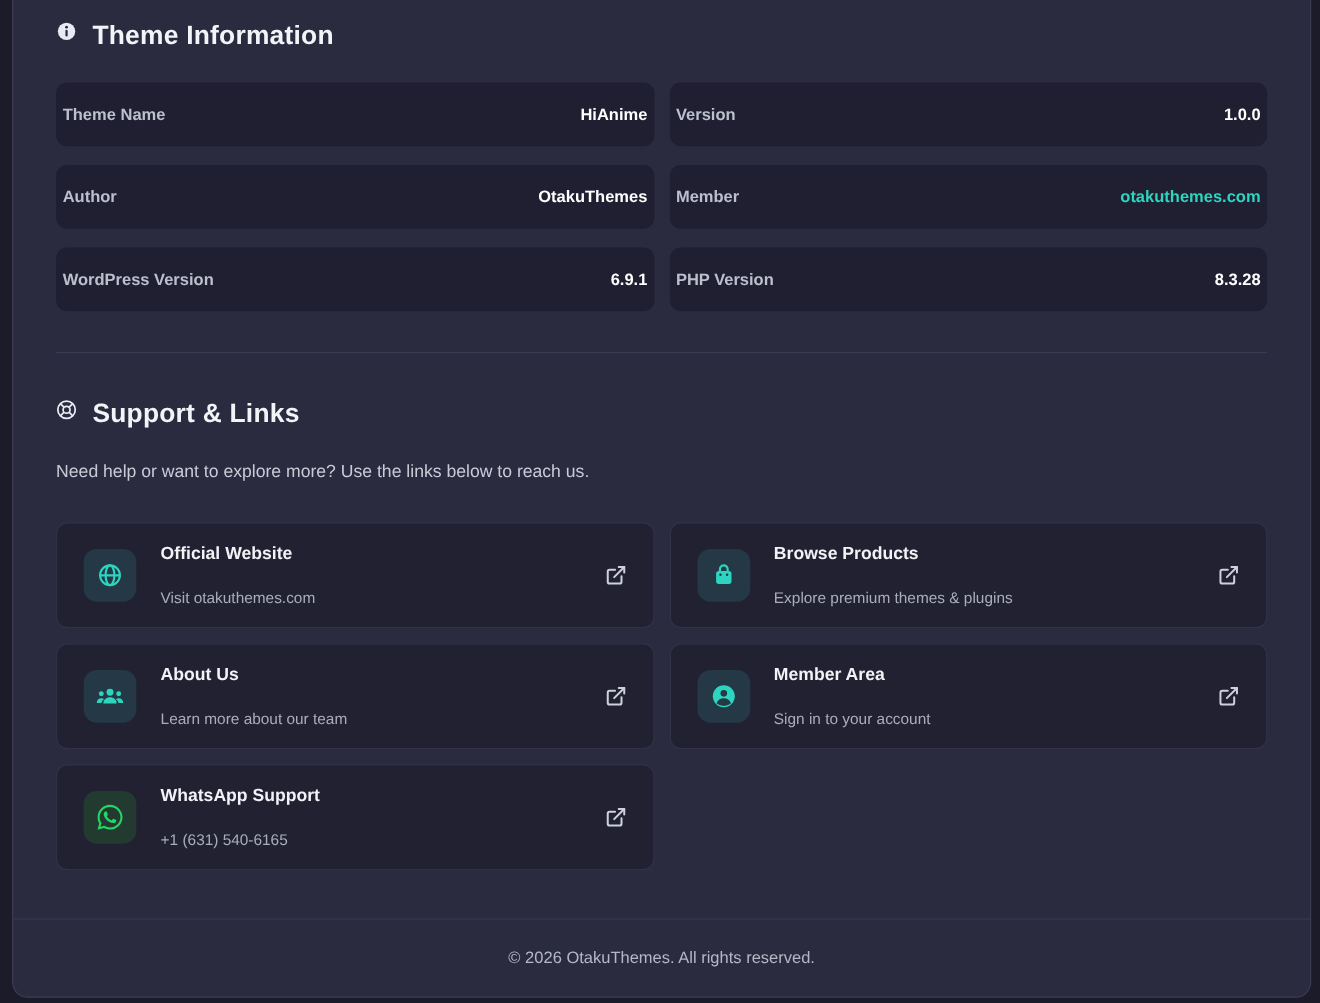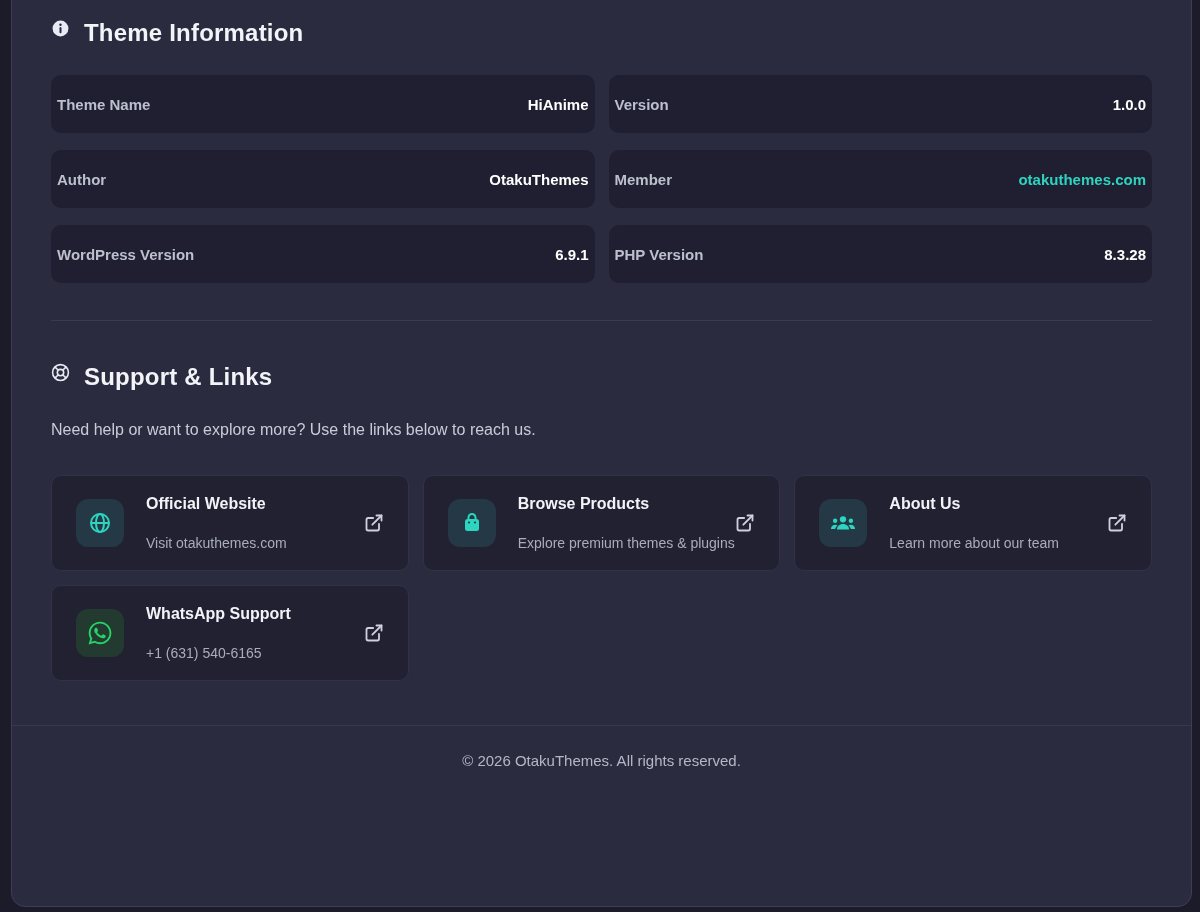--- a/index.html
+++ b/index.html
@@ -45,21 +45,21 @@
     border:none; border-top:1px solid #3a3a52;
     margin-top:37px;
   }
   .section-2-title { margin-top:42px; }
   .support-desc {
     margin-top:26px;
     color:#c9ccd6; font-size:16px;
   }
   .links-grid {
     margin-top:36px;
-    display:grid; grid-template-columns:1fr 1fr 1fr;
+    display:grid; grid-template-columns:1fr 1fr;
     column-gap:14px; row-gap:14px;
   }
   .link-card {
     height:96px;
     background:#212132;
     border:1px solid #31314a;
     border-radius:10px;
     display:flex; align-items:center;
     padding:0 24px;
     cursor:pointer;
@@ -206,20 +206,40 @@
       </span>
       <span class="ext">
         <svg width="20" height="20" viewBox="0 0 24 24" fill="none" stroke="#ced1dc" stroke-width="2.2" stroke-linecap="round" stroke-linejoin="round">
           <path d="M18 13v6a2 2 0 0 1-2 2H5a2 2 0 0 1-2-2V8a2 2 0 0 1 2-2h6"></path>
           <path d="M15 3h6v6"></path>
           <path d="M10 14L21 3"></path>
         </svg>
       </span>
     </div>
 
+    <div class="link-card">
+      <span class="icon-tile teal">
+        <svg width="24" height="24" viewBox="0 0 24 24">
+          <circle cx="12" cy="12" r="10" fill="#2dd4bf"></circle>
+          <circle cx="12" cy="9.3" r="3" fill="#243845"></circle>
+          <path d="M5.4 18.4c1-3 3.6-4.6 6.6-4.6s5.6 1.6 6.6 4.6a10 10 0 0 1-13.2 0z" fill="#243845"></path>
+        </svg>
+      </span>
+      <span class="link-text">
+        <div class="link-title">Member Area</div>
+        <div class="link-sub">Sign in to your account</div>
+      </span>
+      <span class="ext">
+        <svg width="20" height="20" viewBox="0 0 24 24" fill="none" stroke="#ced1dc" stroke-width="2.2" stroke-linecap="round" stroke-linejoin="round">
+          <path d="M18 13v6a2 2 0 0 1-2 2H5a2 2 0 0 1-2-2V8a2 2 0 0 1 2-2h6"></path>
+          <path d="M15 3h6v6"></path>
+          <path d="M10 14L21 3"></path>
+        </svg>
+      </span>
+    </div>
 
     <div class="link-card">
       <span class="icon-tile green">
         <svg width="26" height="26" viewBox="0 0 448 512">
           <path fill="#25d366" d="M380.9 97.1C339 55.1 283.2 32 223.9 32c-122.4 0-222 99.6-222 222 0 39.1 10.2 77.3 29.6 111L0 480l117.7-30.9c32.4 17.7 68.9 27 106.1 27h.1c122.3 0 224.1-99.6 224.1-222 0-59.3-25.2-115-67.1-157zm-157 341.6c-33.2 0-65.7-8.9-94-25.7l-6.7-4-69.8 18.3L72 359.2l-4.4-7c-18.5-29.4-28.2-63.3-28.2-98.2 0-101.7 82.8-184.5 184.6-184.5 49.3 0 95.6 19.2 130.4 54.1 34.8 34.9 56.2 81.2 56.1 130.5 0 101.8-84.9 184.6-186.6 184.6zm101.2-138.2c-5.5-2.8-32.8-16.2-37.9-18-5.1-1.9-8.8-2.8-12.5 2.8-3.7 5.6-14.3 18-17.6 21.8-3.2 3.7-6.5 4.2-12 1.4-32.6-16.3-54-29.1-75.5-66-5.7-9.8 5.7-9.1 16.3-30.3 1.8-3.7.9-6.9-.5-9.7-1.4-2.8-12.5-30.1-17.1-41.2-4.5-10.8-9.1-9.3-12.5-9.5-3.2-.2-6.9-.2-10.6-.2-3.7 0-9.7 1.4-14.8 6.9-5.1 5.6-19.4 19-19.4 46.3 0 27.3 19.9 53.7 22.6 57.4 2.8 3.7 39.1 59.7 94.8 83.8 35.2 15.2 49 16.5 66.6 13.9 10.7-1.6 32.8-13.4 37.4-26.4 4.6-13 4.6-24.1 3.2-26.4-1.3-2.5-5-3.9-10.5-6.6z"></path>
         </svg>
       </span>
       <span class="link-text">
         <div class="link-title">WhatsApp Support</div>
         <div class="link-sub">+1 (631) 540-6165</div>

